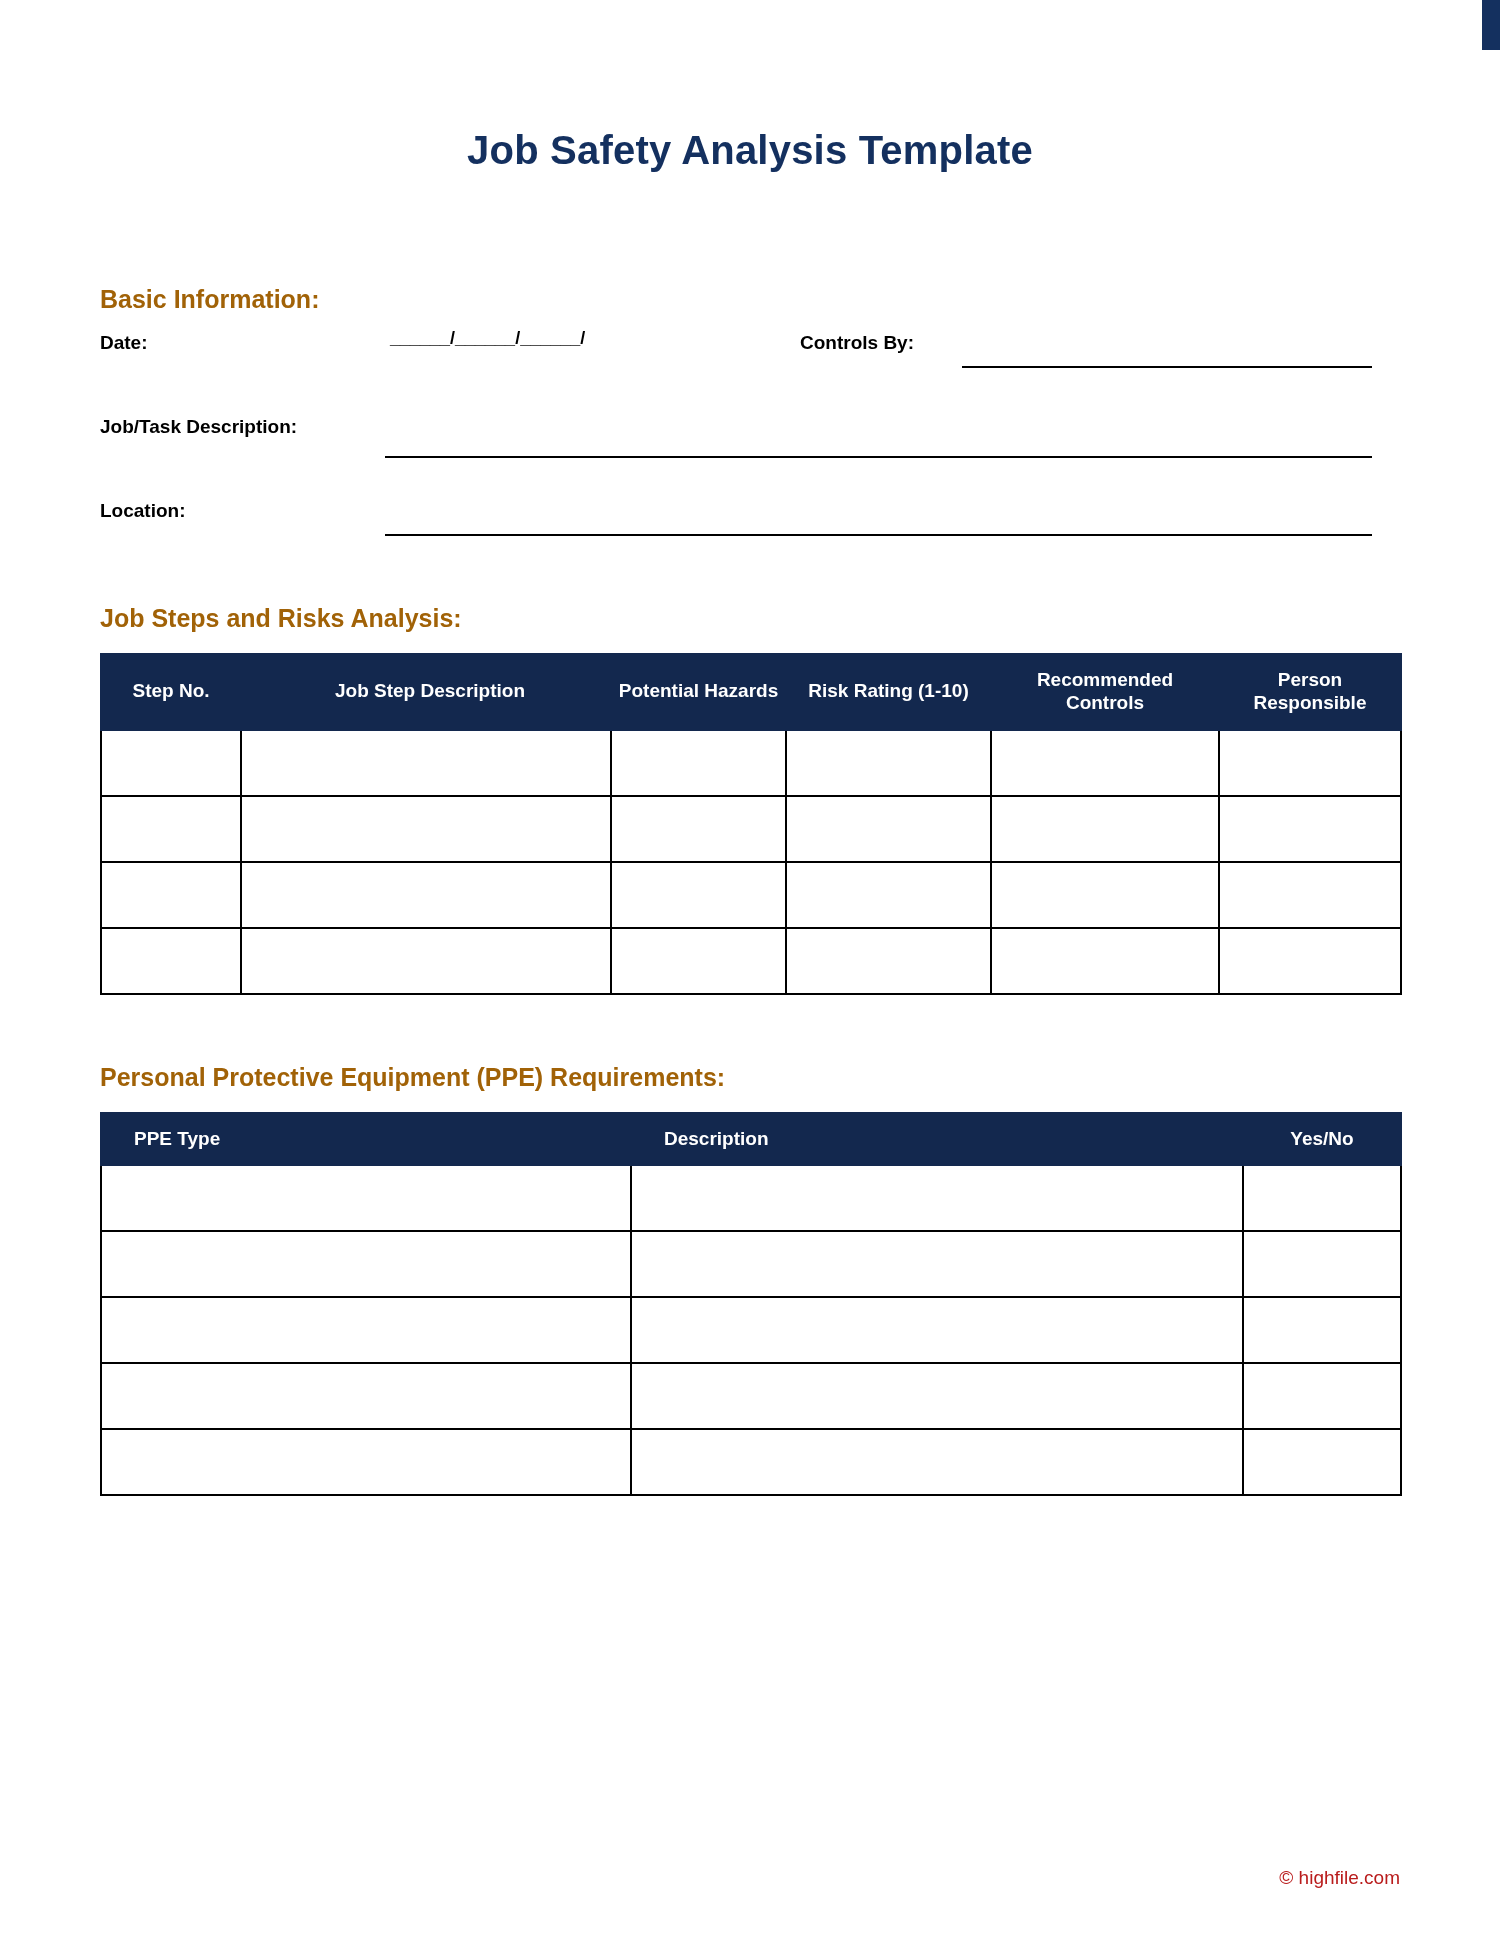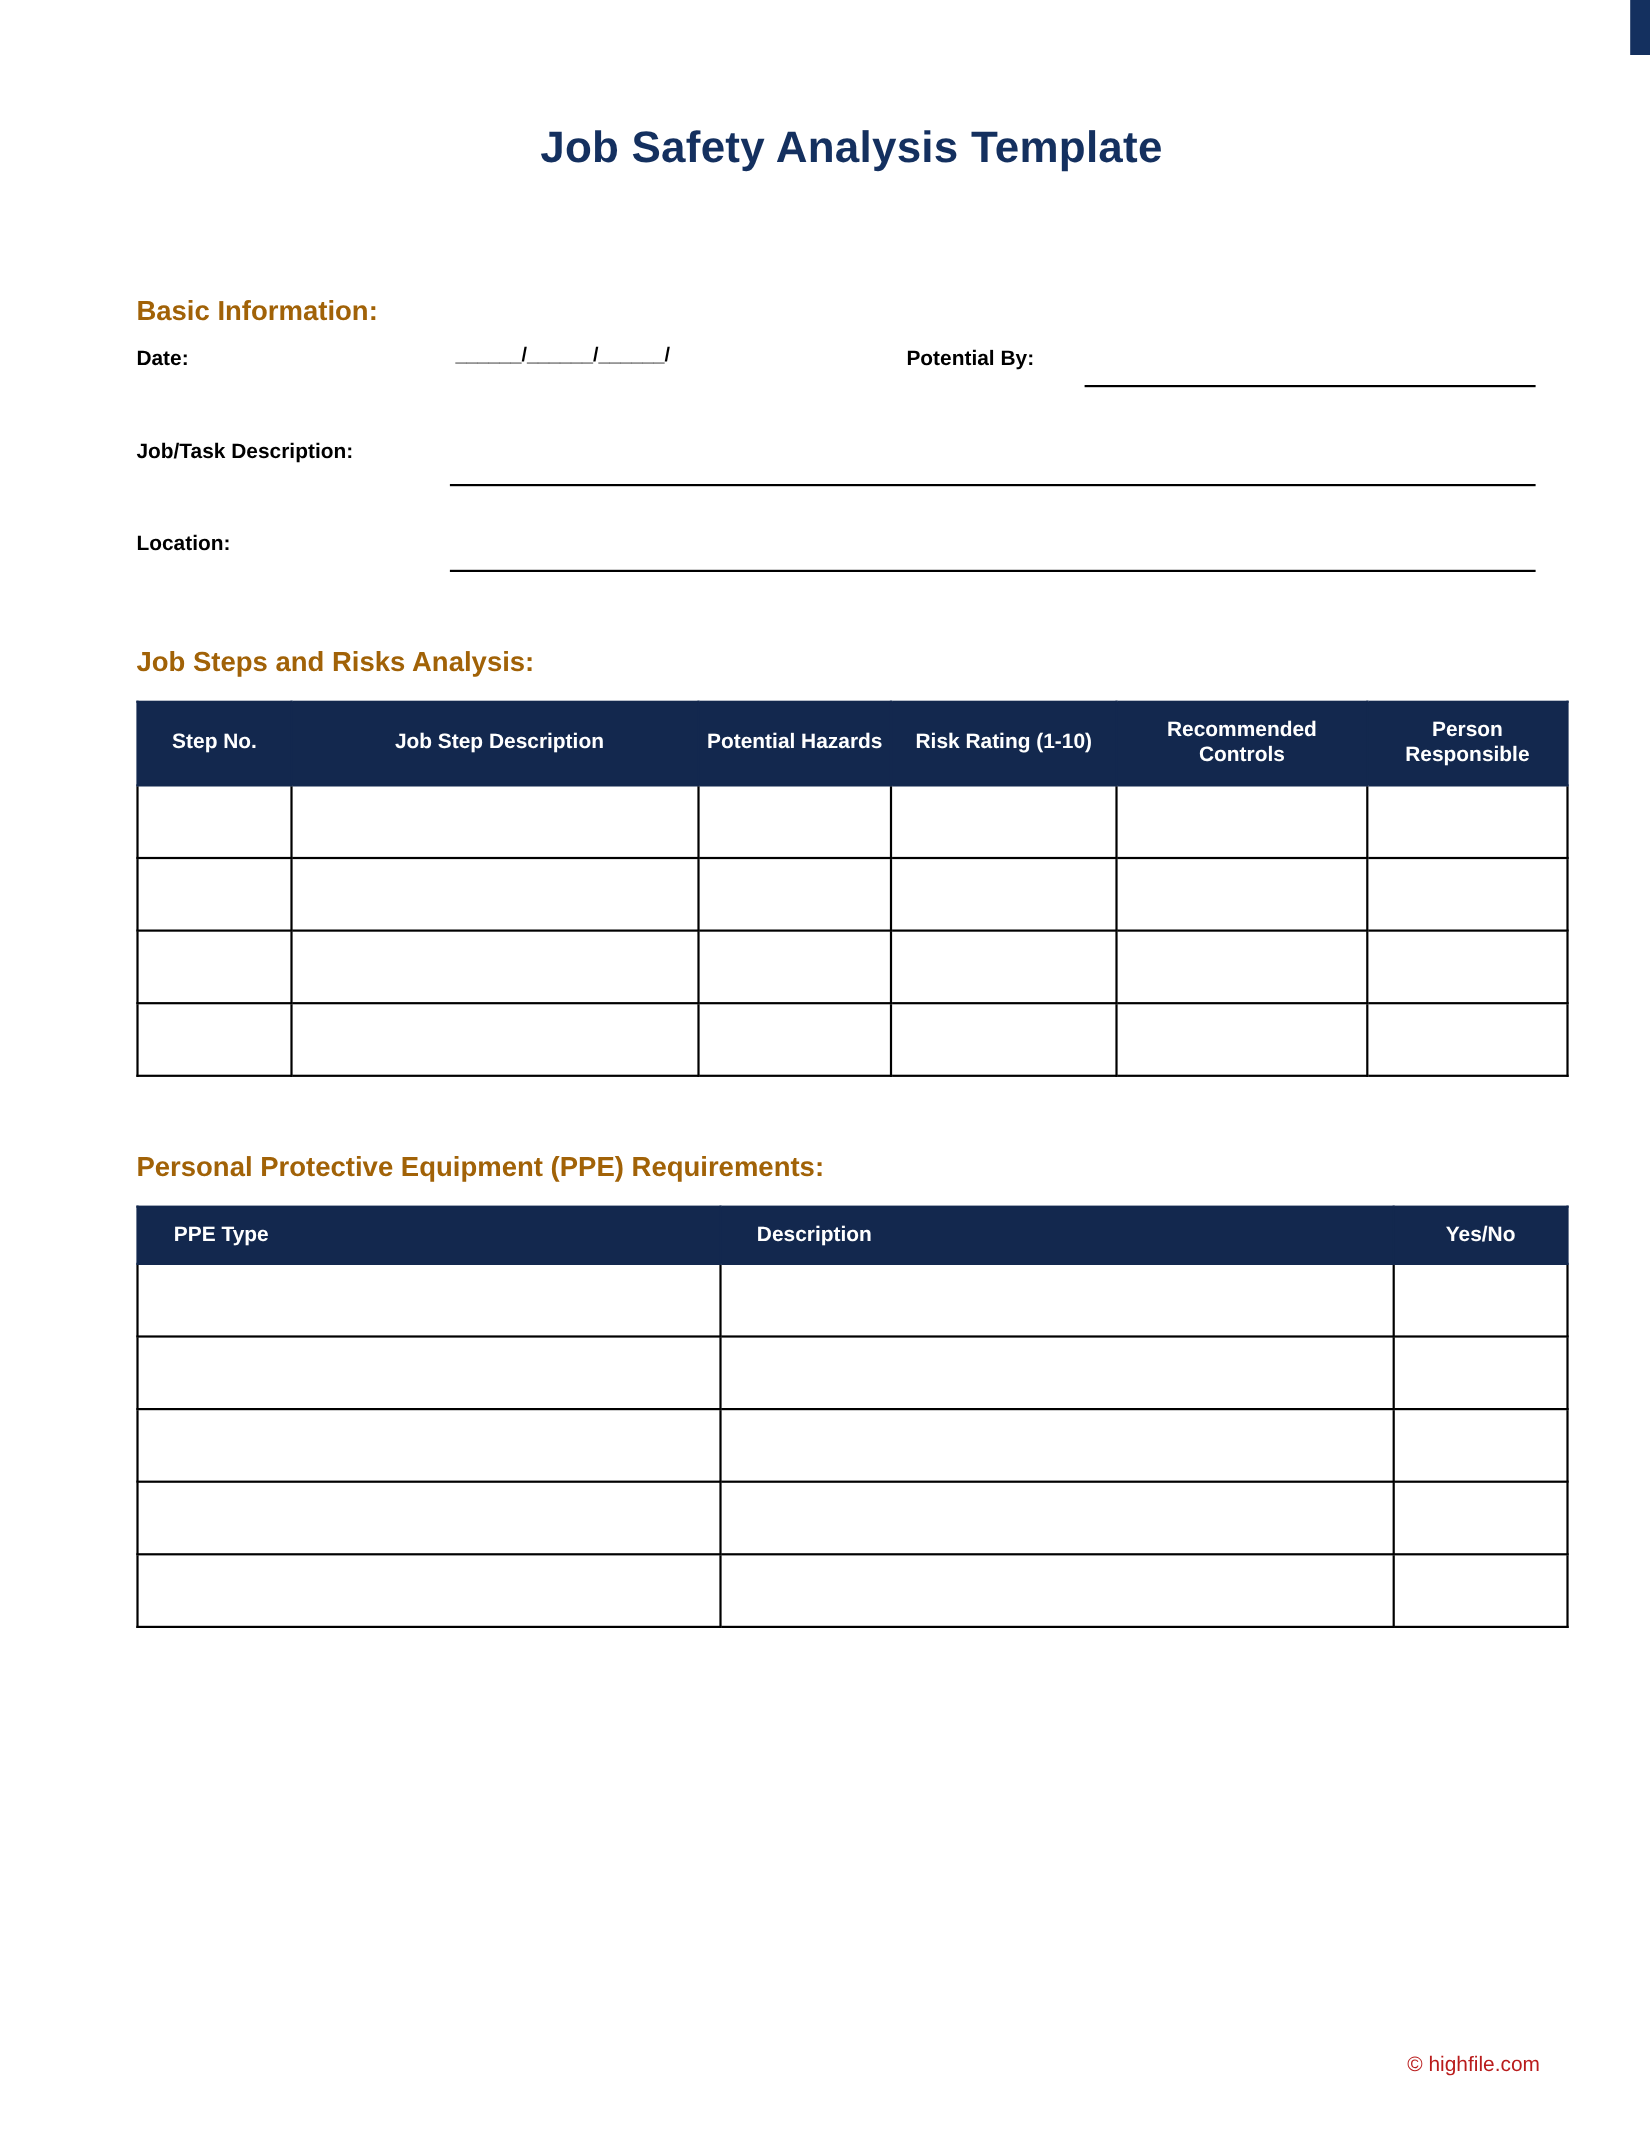--- a/index.html
+++ b/index.html
@@ -25,23 +25,22 @@
     position: absolute;
     top: 0;
     right: 0;
     width: 18px;
     height: 50px;
     background: #14305f;
   }
   .content {
     position: absolute;
     left: 100px;
-    top: 0;
+    top: 16px;
     width: 1300px;
-    margin-left: 24px;
   }
   .doc-title {
     text-align: center;
     font-size: 40px;
     font-weight: bold;
     color: #14305f;
     margin-top: 112px;
     letter-spacing: 0.2px;
   }
   .section-heading {
@@ -162,21 +161,21 @@
 
   <div class="content">
 
     <div class="doc-title">Job Safety Analysis Template</div>
 
     <div class="section-heading" id="basic-info-heading">Basic Information:</div>
 
     <div class="field-row">
       <span class="field-label">Date:</span>
       <span class="date-slashes">______/______/______/</span>
-      <span class="prepared-label">Potential By:</span>
+      <span class="prepared-label">Controls By:</span>
       <span class="prepared-line"></span>
     </div>
 
     <div class="field-row">
       <span class="field-label">Job/Task Description:</span>
       <span class="long-line shift-desc"></span>
     </div>
 
     <div class="field-row">
       <span class="field-label">Location:</span>

